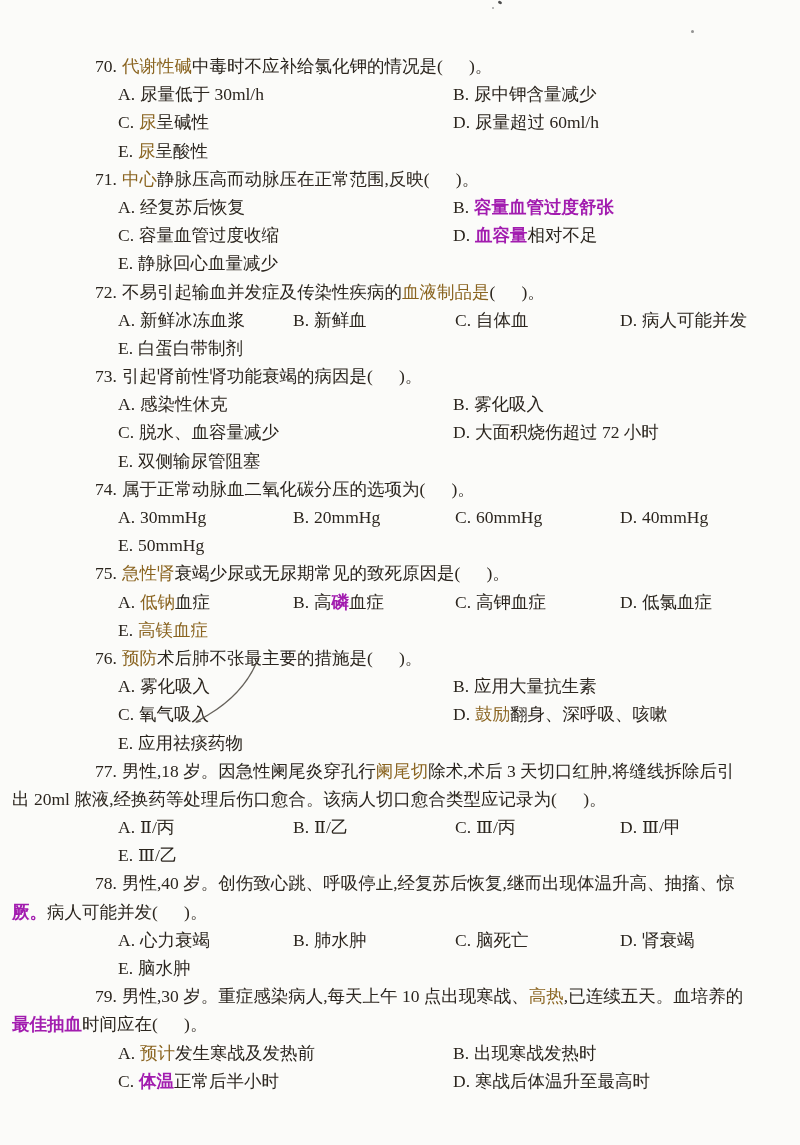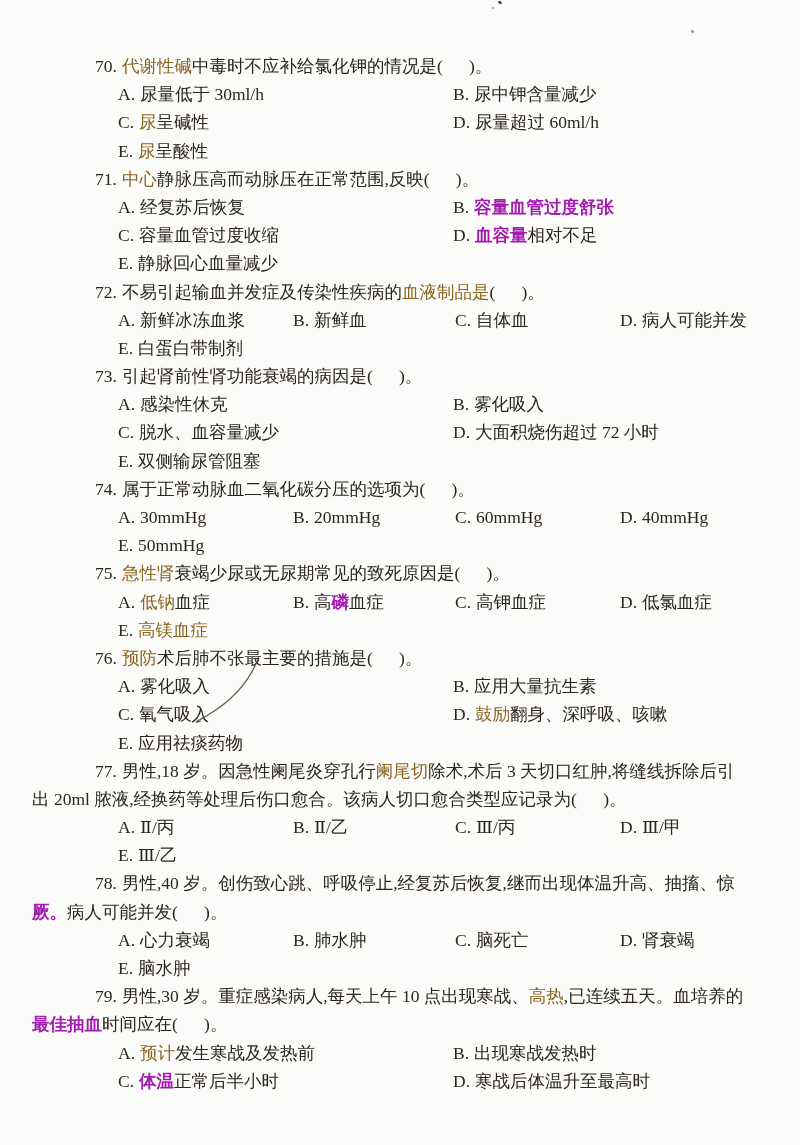--- a/index.html
+++ b/index.html
@@ -4,21 +4,21 @@
 <style>
   html,body{margin:0;padding:0;background:#e8e8e6;}
   .page{
     position:relative;width:800px;height:1145px;background:#fbfbf9;
     font-family:"Liberation Serif","DejaVu Serif",serif;color:#2b251e;
     overflow:hidden;margin:0 auto;
   }
   main{display:block;padding-top:52px;}
   .row{height:28.2px;line-height:28.2px;font-size:17.5px;white-space:pre;}
   .stem-first{padding-left:95px;}
-  .stem-cont{padding-left:32px;}
+  .stem-cont{padding-left:12px;}
   .qnum{margin-right:5px;}
   .opts{padding-left:118px;display:flex;}
   .cell{flex:0 0 auto;white-space:pre;}
   .pairs .cell:nth-child(1){width:335px;}
   .quad .cell:nth-child(1){width:175px;}
   .quad .cell:nth-child(2){width:162px;}
   .quad .cell:nth-child(3){width:165px;}
   .olabel{margin-right:5px;}
   .b{color:#8a6420;}
   .h{font-weight:bold;color:#a21caf;}

